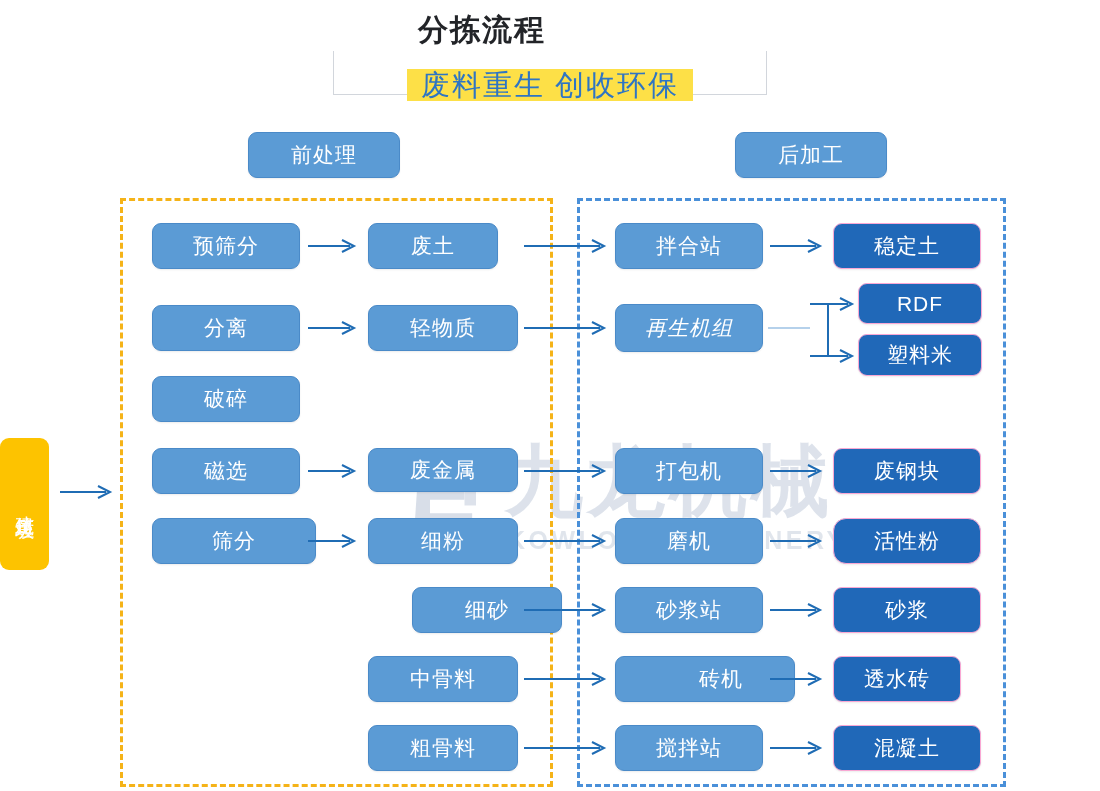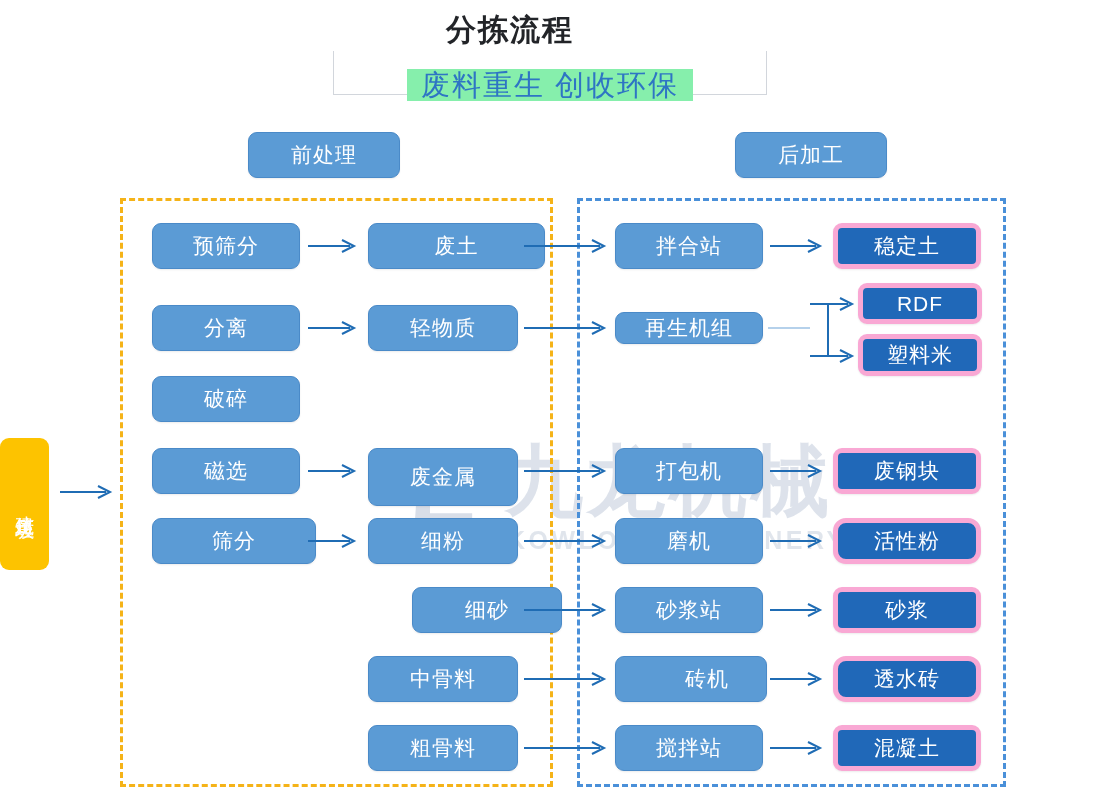--- a/index.html
+++ b/index.html
@@ -37,28 +37,27 @@
   
   .title-frame{
     position:absolute;left:333px;top:33px;width:434px;height:62px;
     border:1px solid #d2d6dc;box-sizing:border-box;
     background:transparent;
   }
   .title-main{
     position:absolute;left:0;top:10px;width:964px;text-align:center;
     font-size:30px;font-weight:bold;color:#222428;letter-spacing:2px;
     background:#ffffff;
-    padding-left:28px;
   }
   .title-main span{background:#ffffff;padding:0 16px;}
   .title-sub{
     position:absolute;left:0;top:66px;width:1100px;text-align:center;
     font-size:29px;color:#2e75c4;letter-spacing:2px;
   }
-  .title-sub span{background:#86efac;padding:0 14px;}
+  .title-sub span{background:#fde047;padding:0 14px;}
 
   
   .stage-pill{
     position:absolute;height:44px;border-radius:9px;
     background:#5b9bd5;border:1px solid #4a8ac8;
     color:#ffffff;font-size:21px;
     display:flex;align-items:center;justify-content:center;
     letter-spacing:1px;
     box-shadow:0 1px 2px rgba(0,0,0,.07);
   }
@@ -80,21 +79,21 @@
 
   
   .node{
     position:absolute;border-radius:9px;
     display:flex;align-items:center;justify-content:center;
     color:#ffffff;font-size:21px;letter-spacing:1px;
     box-sizing:border-box;
     box-shadow:0 1px 2px rgba(0,0,0,.08);
   }
   .node.light{background:#5b9bd5;border:1px solid #4a8ac8;}
-  .node.dark{background:#2068b8;border:5px solid #f9a8d4;}
+  .node.dark{background:#2068b8;border:1px solid #f9a8d4;}
 
   
   .conn{position:absolute;overflow:visible;}
   .conn line,.conn polyline,.conn path{
     stroke:#1f6cb4;stroke-width:2;fill:none;
   }
   .conn .faint{stroke:#9cc2e5;stroke-width:1.5;}
 </style>
 </head>
 <body>
@@ -125,40 +124,40 @@
   <div class="zone zone-post" style="left:577px;top:198px;width:429px;height:589px;"></div>
 
   <div class="input-block">建筑垃圾</div>
 
   <svg class="conn" style="left:60px;top:482px;width:58px;height:20px;" viewBox="0 0 58 20">
     <line x1="0" y1="10" x2="46" y2="10"></line>
     <polyline points="38,4 50,10 38,16"></polyline>
   </svg>
 
   <div class="node light" style="left:152px;top:223px;width:148px;height:46px;">预筛分</div>
-  <div class="node light" style="left:368px;top:223px;width:177px;height:46px;">废土</div>
+  <div class="node light" style="left:368px;top:223px;width:130px;height:46px;">废土</div>
   <div class="node light" style="left:615px;top:223px;width:148px;height:46px;">拌合站</div>
   <div class="node dark" style="left:833px;top:223px;width:148px;height:46px;">稳定土</div>
 
   <svg class="conn" style="left:308px;top:236px;width:54px;height:20px;" viewBox="0 0 54 20">
     <line x1="0" y1="10" x2="42" y2="10"></line>
       <polyline points="34,4 46,10 34,16"></polyline>
   </svg>
   <svg class="conn" style="left:524px;top:236px;width:88px;height:20px;" viewBox="0 0 88 20">
     <line x1="0" y1="10" x2="76" y2="10"></line>
       <polyline points="68,4 80,10 68,16"></polyline>
   </svg>
   <svg class="conn" style="left:770px;top:236px;width:58px;height:20px;" viewBox="0 0 58 20">
     <line x1="0" y1="10" x2="46" y2="10"></line>
       <polyline points="38,4 50,10 38,16"></polyline>
   </svg>
 
   <div class="node light" style="left:152px;top:305px;width:148px;height:46px;">分离</div>
   <div class="node light" style="left:368px;top:305px;width:150px;height:46px;">轻物质</div>
-  <div class="node light" style="left:615px;top:312px;width:148px;height:32px;">再生机组</div>
+  <div class="node light" style="left:615px;top:304px;width:148px;height:48px;font-style:italic;">再生机组</div>
   <div class="node dark" style="left:858px;top:283px;width:124px;height:41px;">RDF</div>
   <div class="node dark" style="left:858px;top:334px;width:124px;height:42px;font-family:Liberation Mono, monospace;">塑料米</div>
 
   <svg class="conn" style="left:308px;top:318px;width:54px;height:20px;" viewBox="0 0 54 20">
     <line x1="0" y1="10" x2="42" y2="10"></line>
       <polyline points="34,4 46,10 34,16"></polyline>
   </svg>
   <svg class="conn" style="left:524px;top:318px;width:88px;height:20px;" viewBox="0 0 88 20">
     <line x1="0" y1="10" x2="76" y2="10"></line>
       <polyline points="68,4 80,10 68,16"></polyline>
@@ -169,21 +168,21 @@
     <polyline points="42,28 60,28 60,80 42,80"></polyline>
     <line x1="60" y1="28" x2="80" y2="28"></line>
     <polyline points="72,22 84,28 72,34"></polyline>
     <line x1="60" y1="80" x2="80" y2="80"></line>
     <polyline points="72,74 84,80 72,86"></polyline>
   </svg>
 
   <div class="node light" style="left:152px;top:376px;width:148px;height:46px;">破碎</div>
 
   <div class="node light" style="left:152px;top:448px;width:148px;height:46px;">磁选</div>
-  <div class="node light" style="left:368px;top:448px;width:150px;height:58px;font-family:Liberation Serif, serif;">废金属</div>
+  <div class="node light" style="left:368px;top:448px;width:150px;height:44px;font-family:Liberation Serif, serif;">废金属</div>
   <div class="node light" style="left:615px;top:448px;width:148px;height:46px;">打包机</div>
   <div class="node dark" style="left:833px;top:448px;width:148px;height:46px;">废钢块</div>
 
   <svg class="conn" style="left:308px;top:461px;width:54px;height:20px;" viewBox="0 0 54 20">
     <line x1="0" y1="10" x2="42" y2="10"></line>
       <polyline points="34,4 46,10 34,16"></polyline>
   </svg>
   <svg class="conn" style="left:524px;top:461px;width:88px;height:20px;" viewBox="0 0 88 20">
     <line x1="0" y1="10" x2="76" y2="10"></line>
       <polyline points="68,4 80,10 68,16"></polyline>
@@ -218,22 +217,22 @@
   <svg class="conn" style="left:524px;top:600px;width:88px;height:20px;" viewBox="0 0 88 20">
     <line x1="0" y1="10" x2="76" y2="10"></line>
       <polyline points="68,4 80,10 68,16"></polyline>
   </svg>
   <svg class="conn" style="left:770px;top:600px;width:58px;height:20px;" viewBox="0 0 58 20">
     <line x1="0" y1="10" x2="46" y2="10"></line>
       <polyline points="38,4 50,10 38,16"></polyline>
   </svg>
 
   <div class="node light" style="left:368px;top:656px;width:150px;height:46px;">中骨料</div>
-  <div class="node light" style="left:615px;top:656px;width:152px;height:46px;padding-left:32px;">砖机</div>
-  <div class="node dark" style="left:833px;top:656px;width:148px;height:46px;border-radius:13px;">透水砖</div>
+  <div class="node light" style="left:615px;top:656px;width:180px;height:46px;padding-left:32px;">砖机</div>
+  <div class="node dark" style="left:833px;top:656px;width:128px;height:46px;">透水砖</div>
 
   <svg class="conn" style="left:524px;top:669px;width:88px;height:20px;" viewBox="0 0 88 20">
     <line x1="0" y1="10" x2="76" y2="10"></line>
       <polyline points="68,4 80,10 68,16"></polyline>
   </svg>
   <svg class="conn" style="left:770px;top:669px;width:58px;height:20px;" viewBox="0 0 58 20">
     <line x1="0" y1="10" x2="46" y2="10"></line>
       <polyline points="38,4 50,10 38,16"></polyline>
   </svg>
 

